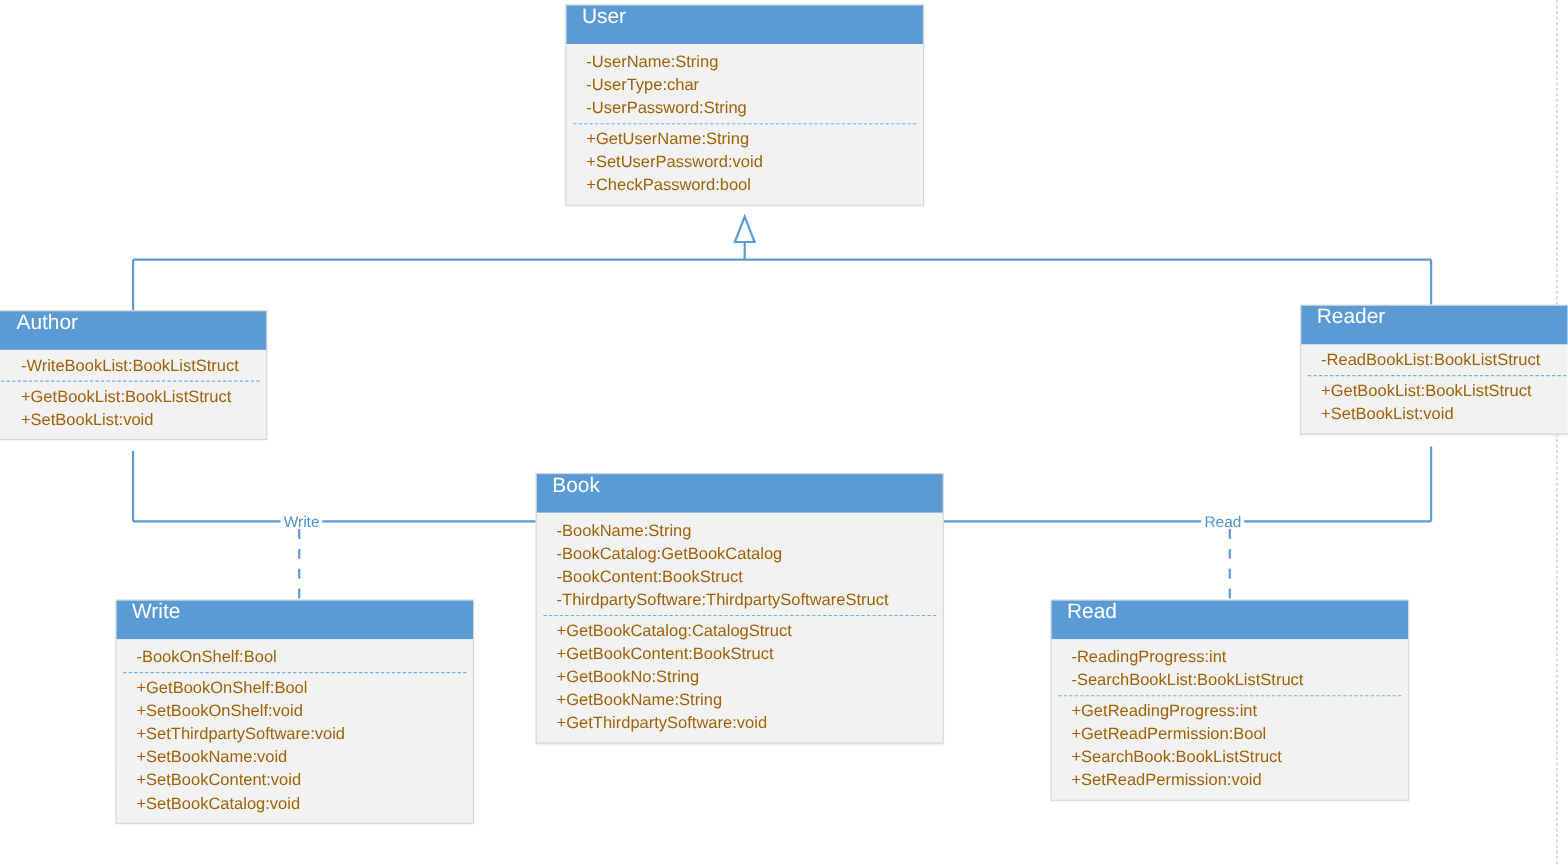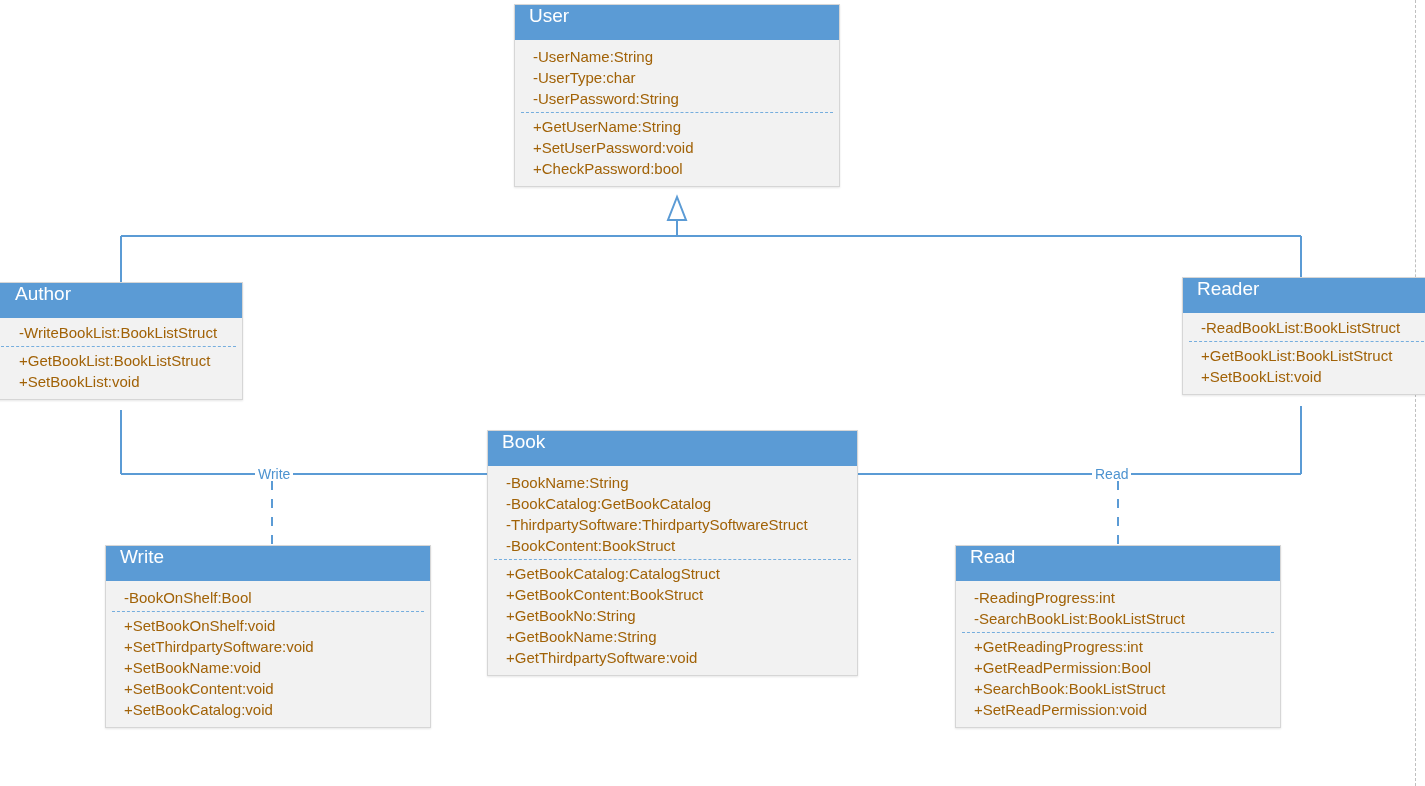--- a/index.html
+++ b/index.html
@@ -158,36 +158,37 @@
       <div class="uml-member">+GetBookList:BookListStruct</div>
       <div class="uml-member">+SetBookList:void</div>
     </div>
   </div>
 
   <div class="uml-class" style="left:487px; top:430px; width:371px;">
     <div class="uml-header">Book</div>
     <div class="uml-body">
       <div class="uml-member">-BookName:String</div>
       <div class="uml-member">-BookCatalog:GetBookCatalog</div>
+      <div class="uml-member">-BookContent:BookStruct</div>
       <div class="uml-member">-ThirdpartySoftware:ThirdpartySoftwareStruct</div>
-      <div class="uml-member">-BookContent:BookStruct</div>
       <div class="uml-sep"></div>
       <div class="uml-member">+GetBookCatalog:CatalogStruct</div>
       <div class="uml-member">+GetBookContent:BookStruct</div>
       <div class="uml-member">+GetBookNo:String</div>
       <div class="uml-member">+GetBookName:String</div>
       <div class="uml-member">+GetThirdpartySoftware:void</div>
     </div>
   </div>
 
   <div class="uml-class" style="left:105px; top:545px; width:326px;">
     <div class="uml-header">Write</div>
     <div class="uml-body">
       <div class="uml-member">-BookOnShelf:Bool</div>
       <div class="uml-sep"></div>
+      <div class="uml-member">+GetBookOnShelf:Bool</div>
       <div class="uml-member">+SetBookOnShelf:void</div>
       <div class="uml-member">+SetThirdpartySoftware:void</div>
       <div class="uml-member">+SetBookName:void</div>
       <div class="uml-member">+SetBookContent:void</div>
       <div class="uml-member">+SetBookCatalog:void</div>
     </div>
   </div>
 
   <div class="uml-class" style="left:955px; top:545px; width:326px;">
     <div class="uml-header">Read</div>

